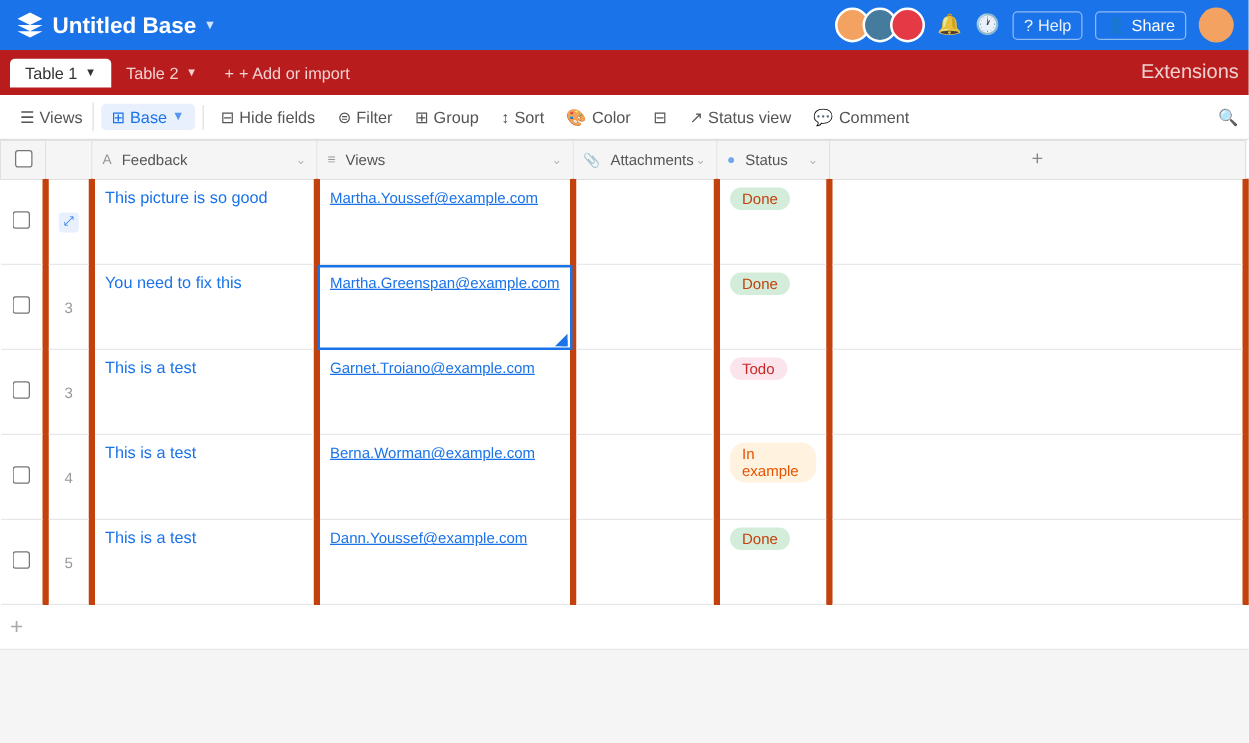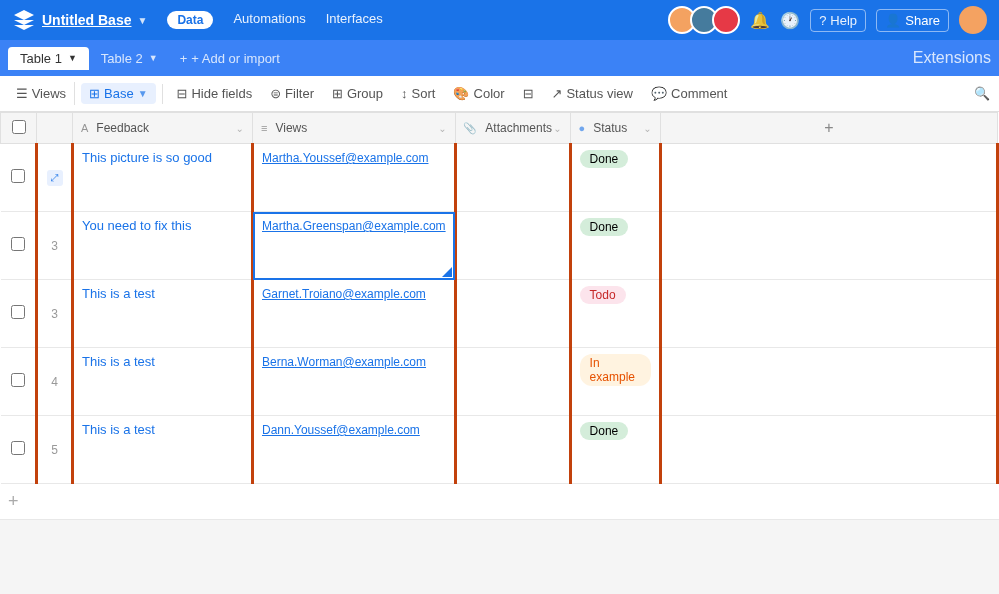--- a/index.html
+++ b/index.html
@@ -22,22 +22,21 @@
       font-weight: 600;
       font-size: 14px;
     }
     .logo-icon {
       width: 24px;
       height: 24px;
     }
     .nav-title {
       color: white;
       font-weight: 600;
-      font-size: 14px;
-      text-decoration: underline;
+      font-size: 18px;
     }
     .nav-chevron {
       color: rgba(255,255,255,0.8);
       font-size: 10px;
     }
     .nav-badge {
       background: white;
       color: #1a73e8;
       font-weight: 700;
       font-size: 12px;
@@ -118,21 +117,21 @@
       display: flex;
       align-items: center;
       justify-content: center;
       color: white;
       font-size: 12px;
       font-weight: 600;
     }
 
     
     .table-tabs {
-      background: #3b82f6;
+      background: #b91c1c;
       height: 36px;
       display: flex;
       align-items: center;
       padding: 15px 8px;
     }
     .table-tab {
       display: flex;
       align-items: center;
       gap: 6px;
       padding: 4px 12px;
@@ -269,21 +268,21 @@
     }
     .th-expand {
       opacity: 0.4;
       font-size: 10px;
     }
     tbody tr {
       border-bottom: 1px solid #e8e8e8;
       height: 68px;
     }
     tbody td {
-      border-right: 3px solid #c2410c;
+      border-right: 5px solid #c2410c;
       padding: 6px 8px;
       vertical-align: top;
       font-size: 13px;
       color: #333;
     }
     .td-checkbox {
       width: 36px;
       text-align: center;
       vertical-align: middle;
     }
@@ -314,21 +313,21 @@
       text-decoration: underline;
       font-size: 12px;
     }
     .status-badge {
       display: inline-block;
       border-radius: 12px;
       padding: 2px 10px;
       font-size: 12px;
       font-weight: 500;
     }
-    .status-done { background: #d4edda; color: #000000; }
+    .status-done { background: #d4edda; color: #c2410c; }
     .status-todo { background: #fce4ec; color: #c62828; }
     .status-inprogress { background: #fff3e0; color: #e65100; }
 
     
     .cell-selected {
       outline: 2px solid #1a73e8;
       outline-offset: -2px;
       position: relative;
     }
     .cell-selected-arrow {
@@ -367,25 +366,20 @@
 </head>
 <body>
 
 <div class="top-nav">
   <div class="top-nav-logo">
     <svg class="logo-icon" viewBox="0 0 24 24" fill="white">
       <path d="M12 2L2 7l10 5 10-5-10-5zM2 17l10 5 10-5M2 12l10 5 10-5"></path>
     </svg>
     <span class="nav-title">Untitled Base</span>
     <span class="nav-chevron">▼</span>
-  </div>
-  <div class="nav-links">
-    <span class="nav-badge">Data</span>
-    <span class="nav-link">Automations</span>
-    <span class="nav-link">Interfaces</span>
   </div>
   <div class="nav-right">
     <div class="avatar-group">
       <div class="avatar avatar-1"></div>
       <div class="avatar avatar-2"></div>
       <div class="avatar avatar-3"></div>
     </div>
     <span class="nav-icon-btn">🔔</span>
     <span class="nav-icon-btn">🕐</span>
     <span class="help-btn">

